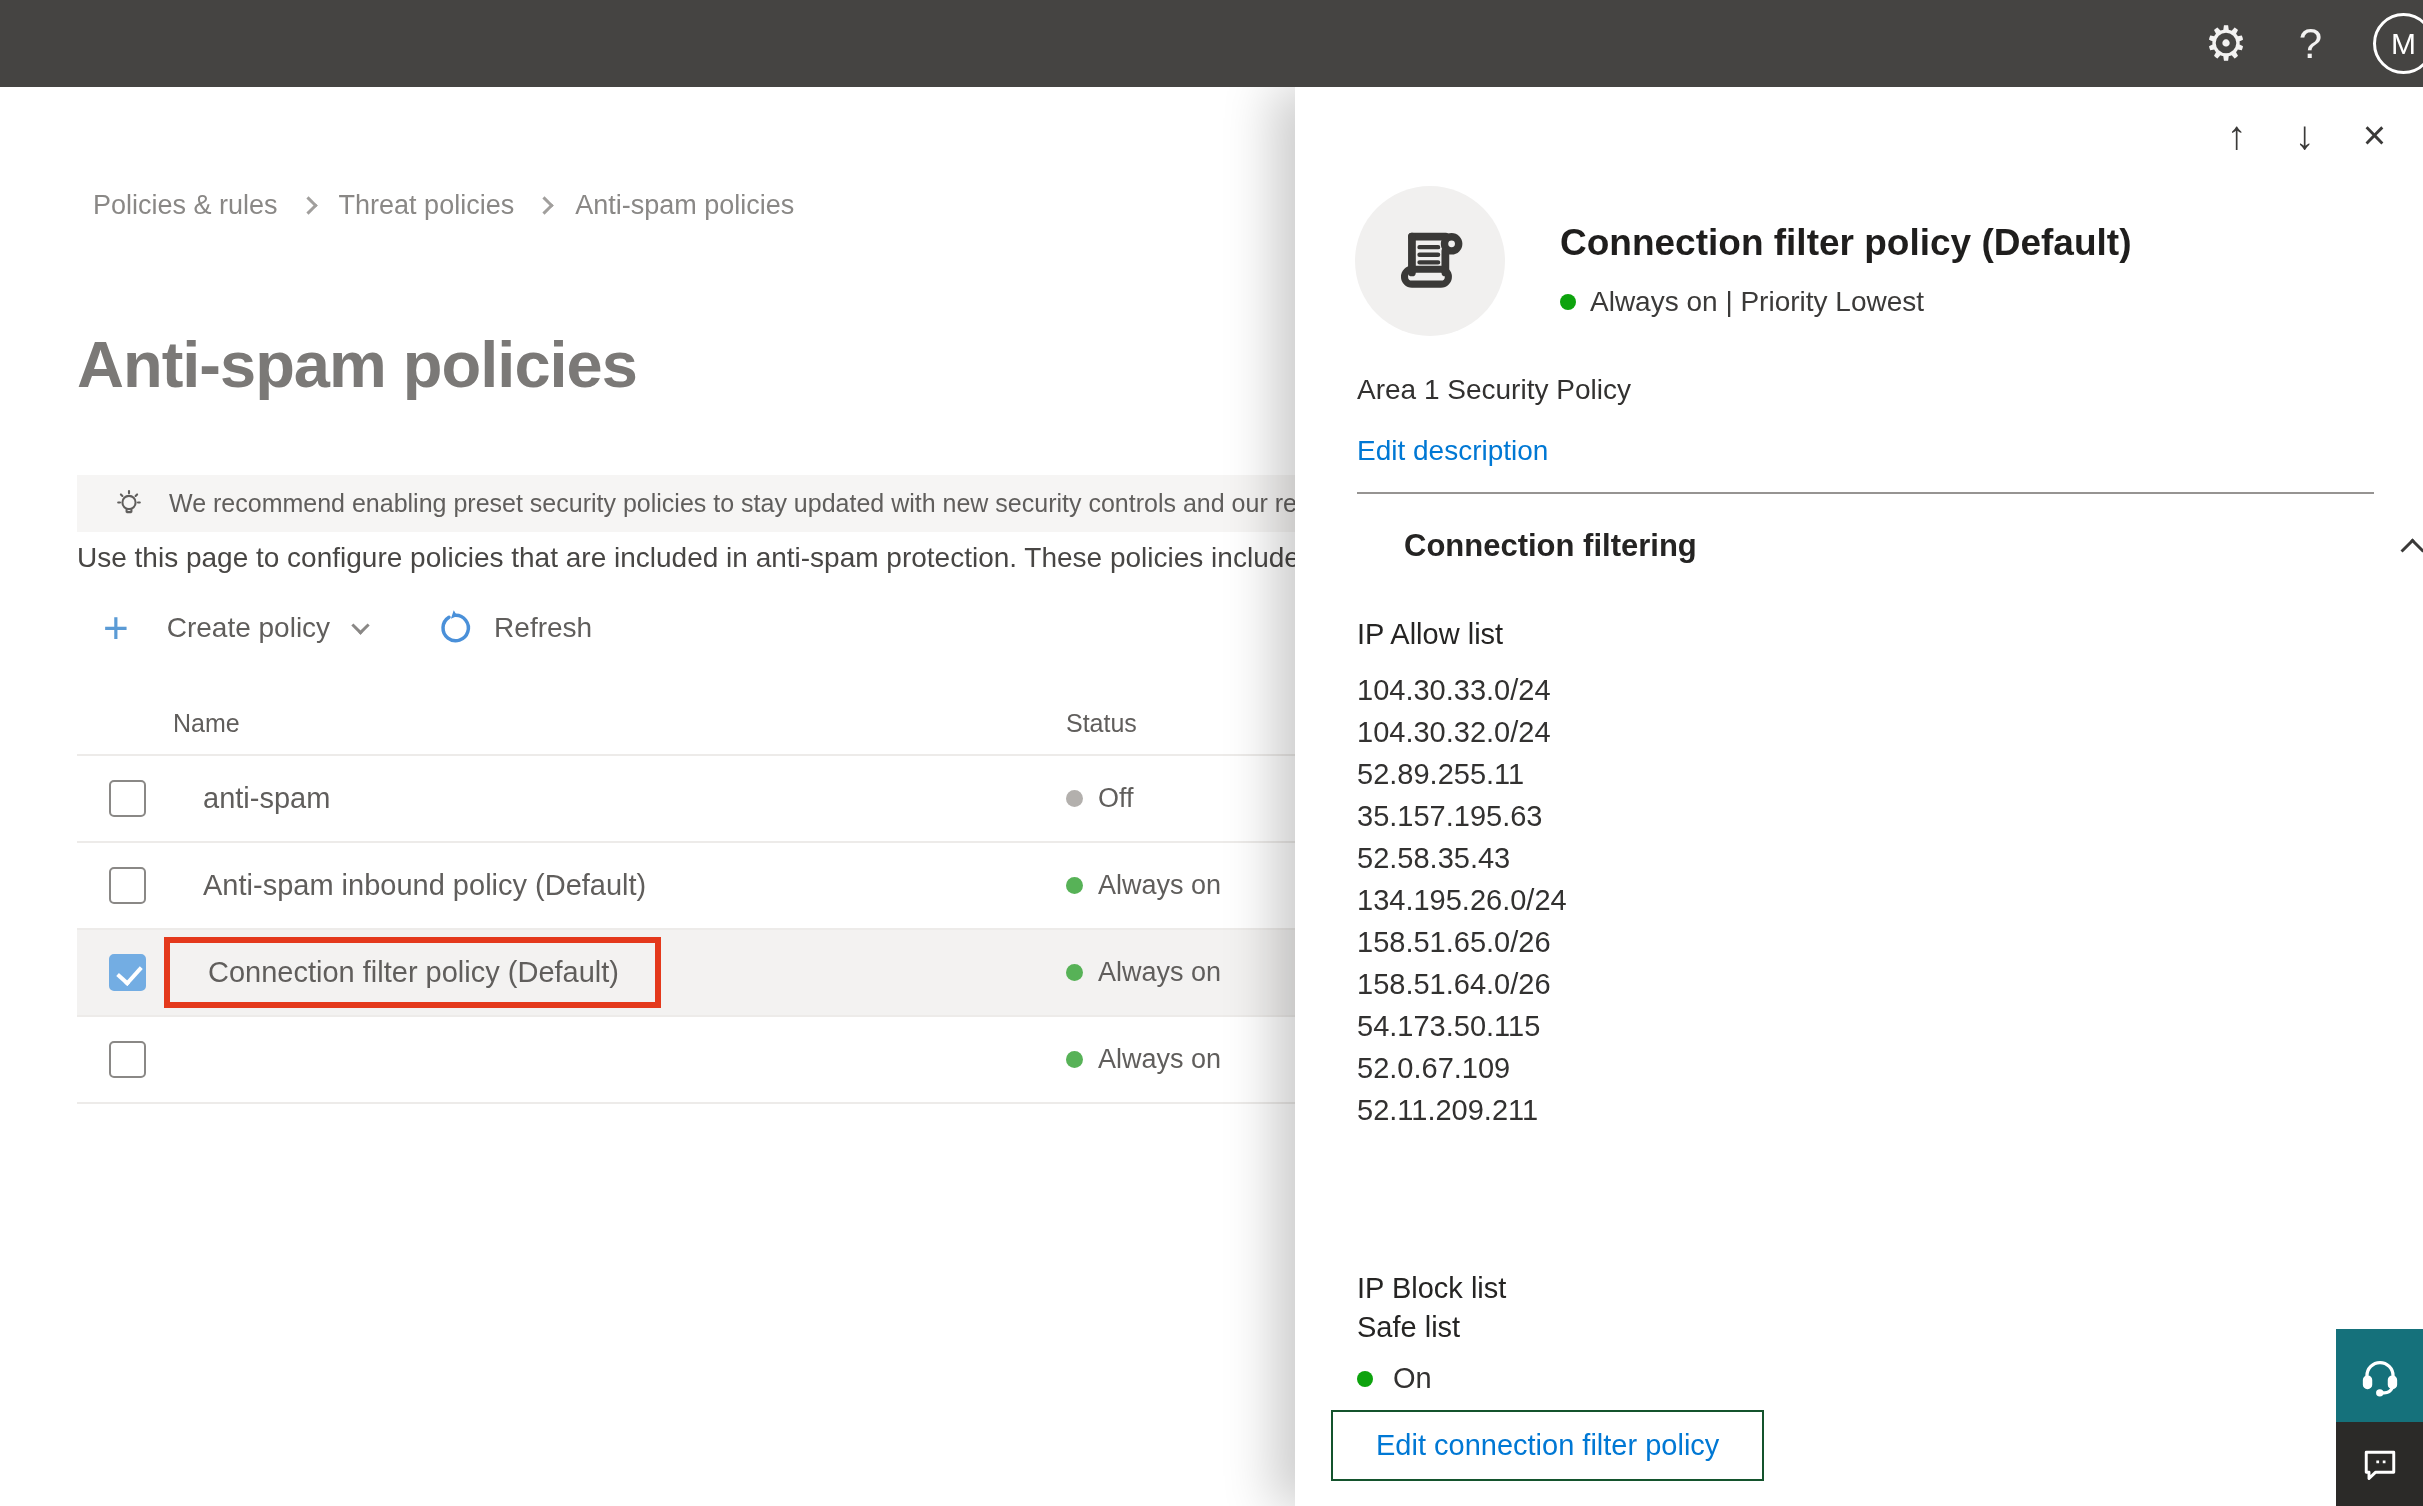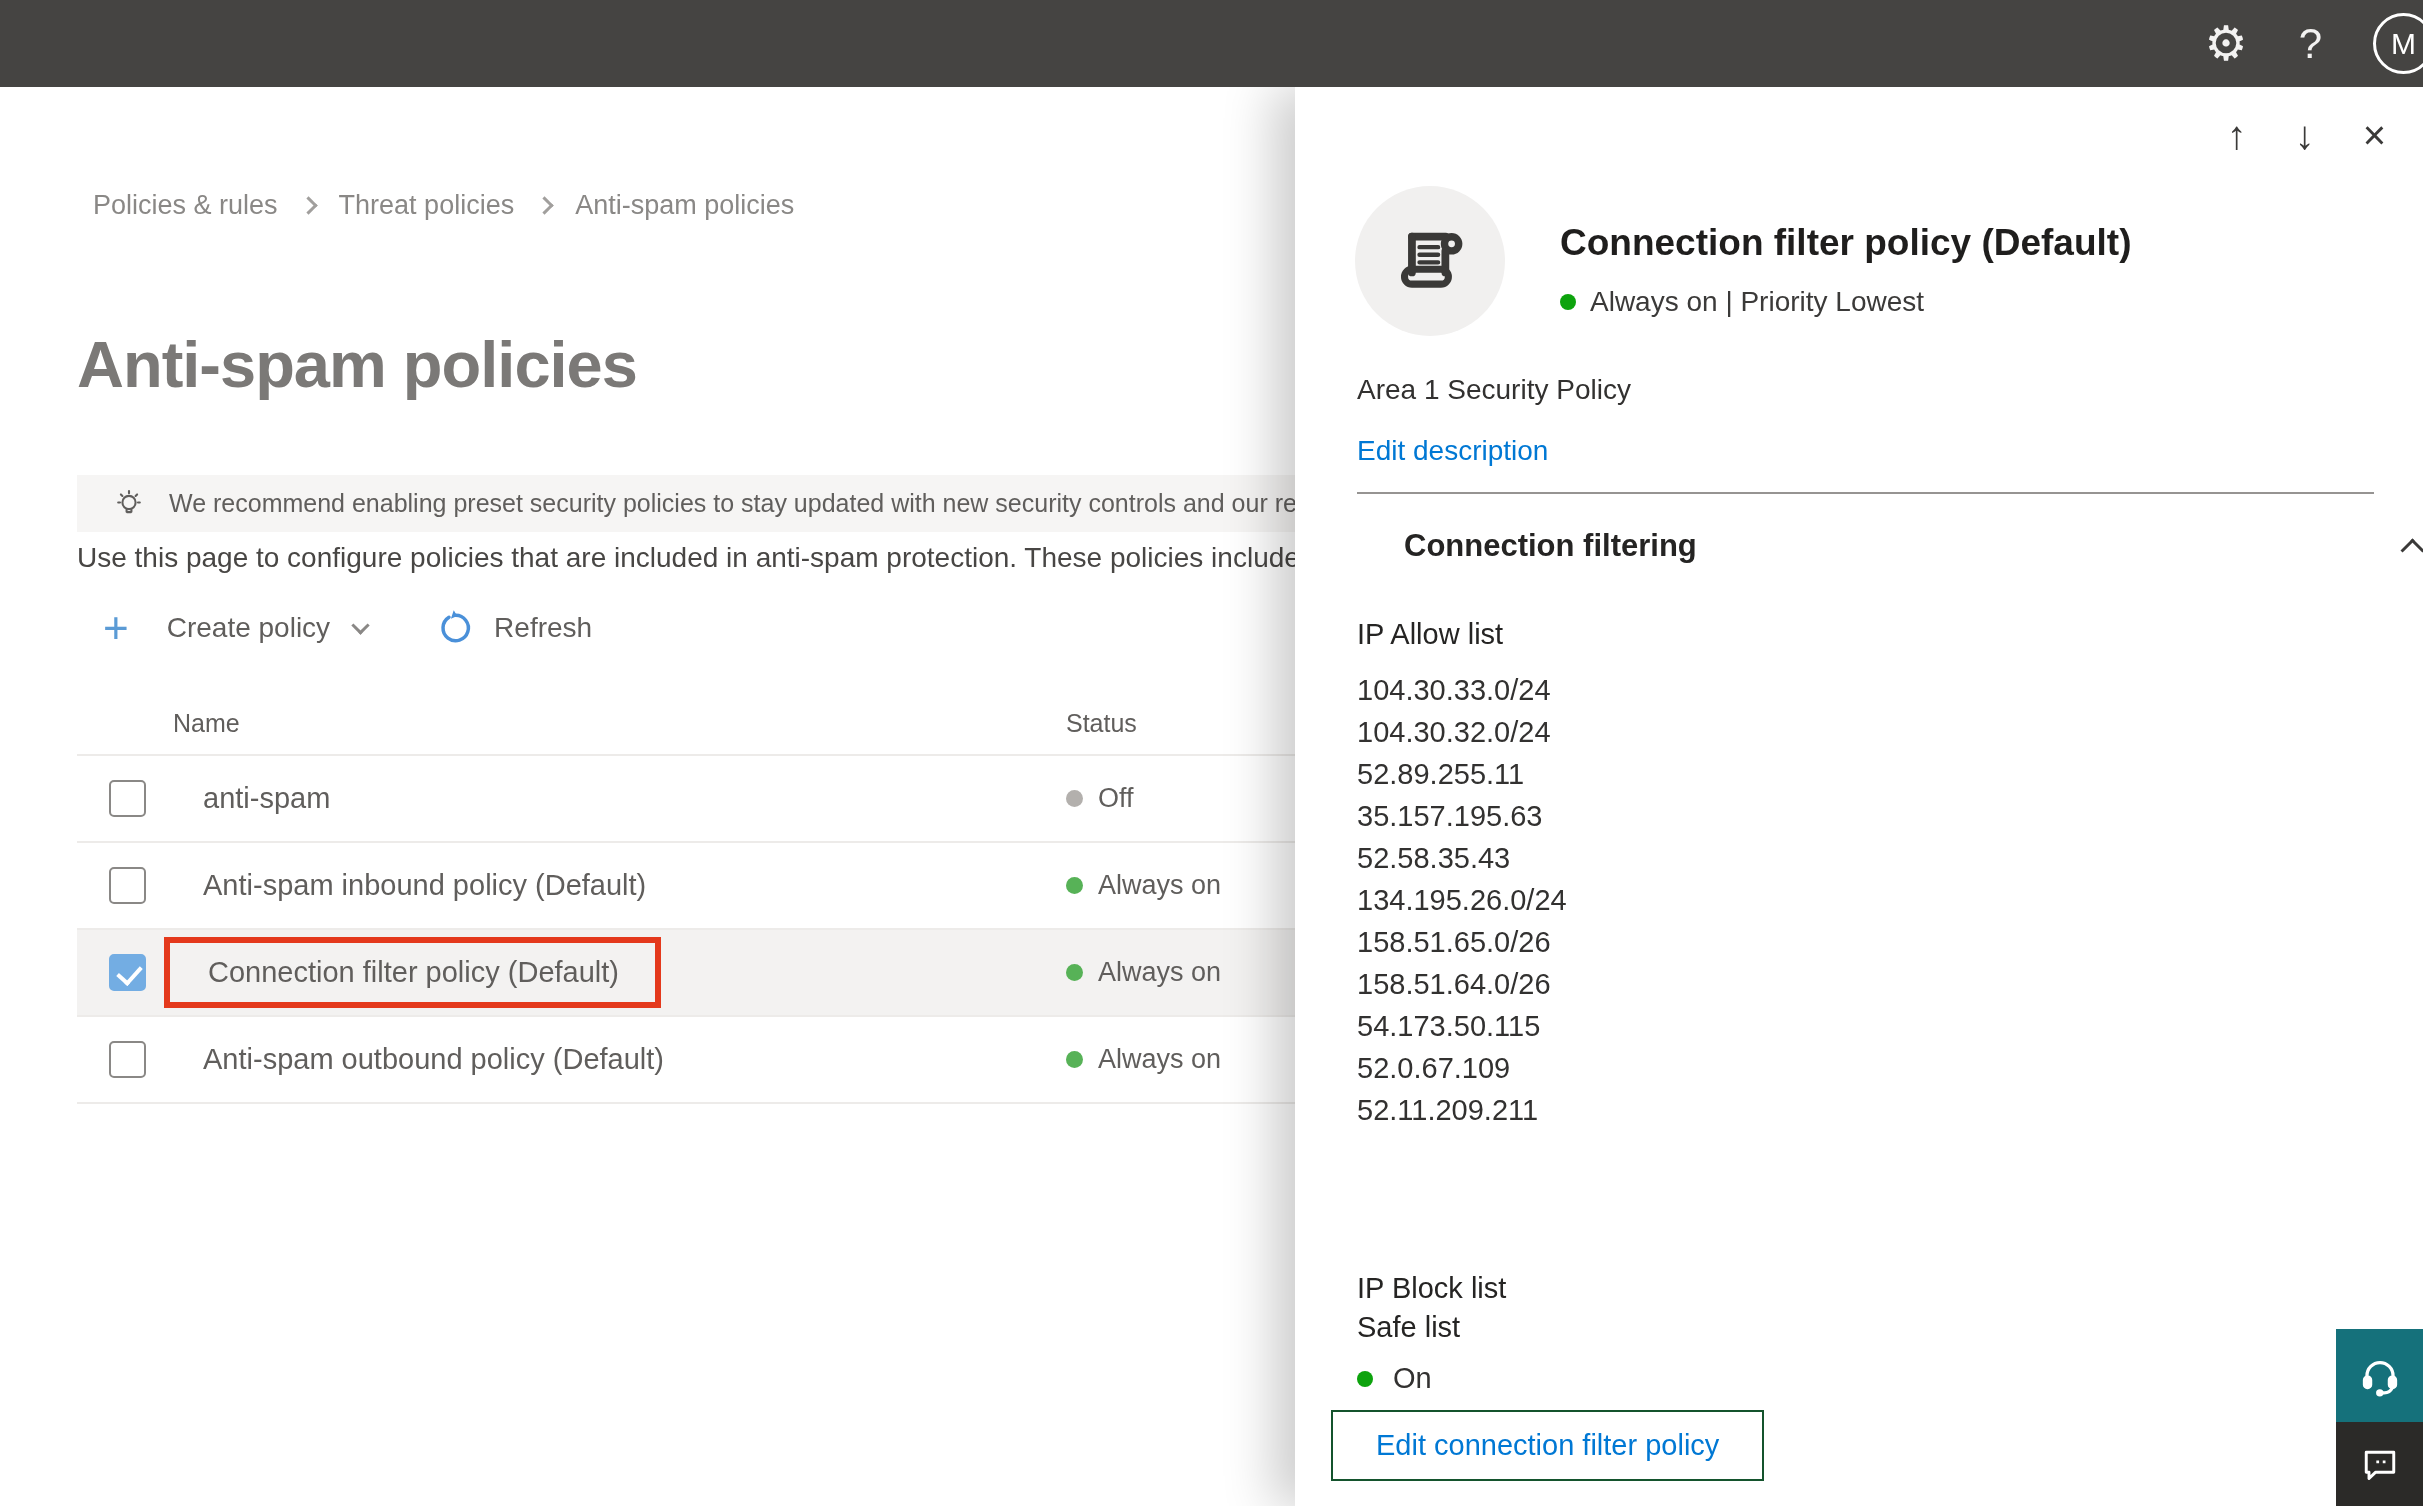--- a/index.html
+++ b/index.html
@@ -198,21 +198,20 @@
       <span class="row-name row-name-annotated">Connection filter policy (Default)</span>
       <span class="status-cell">
         <span class="dot dot-on"></span>
         <span class="status-text">Always on</span>
       </span>
     </div>
     <div class="tdivider"></div>
 
     <div class="trow">
       <span class="cb"></span>
-      <span class="row-name">Anti-spam outbound policy (Default)</span>
       <span class="status-cell">
         <span class="dot dot-on"></span>
         <span class="status-text">Always on</span>
       </span>
     </div>
     <div class="tdivider"></div>
   </div>
 </div>
 
 <div class="panel">

